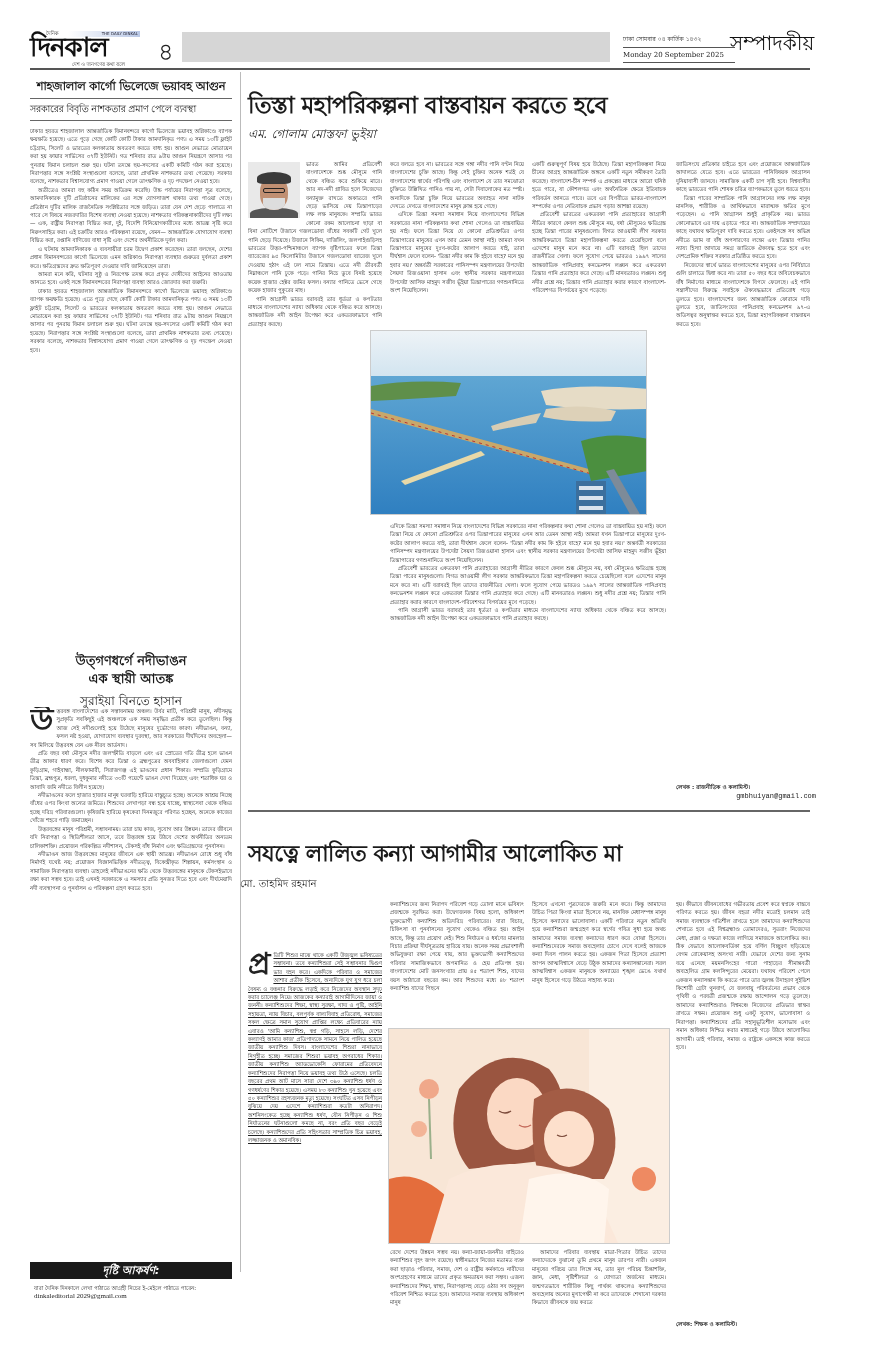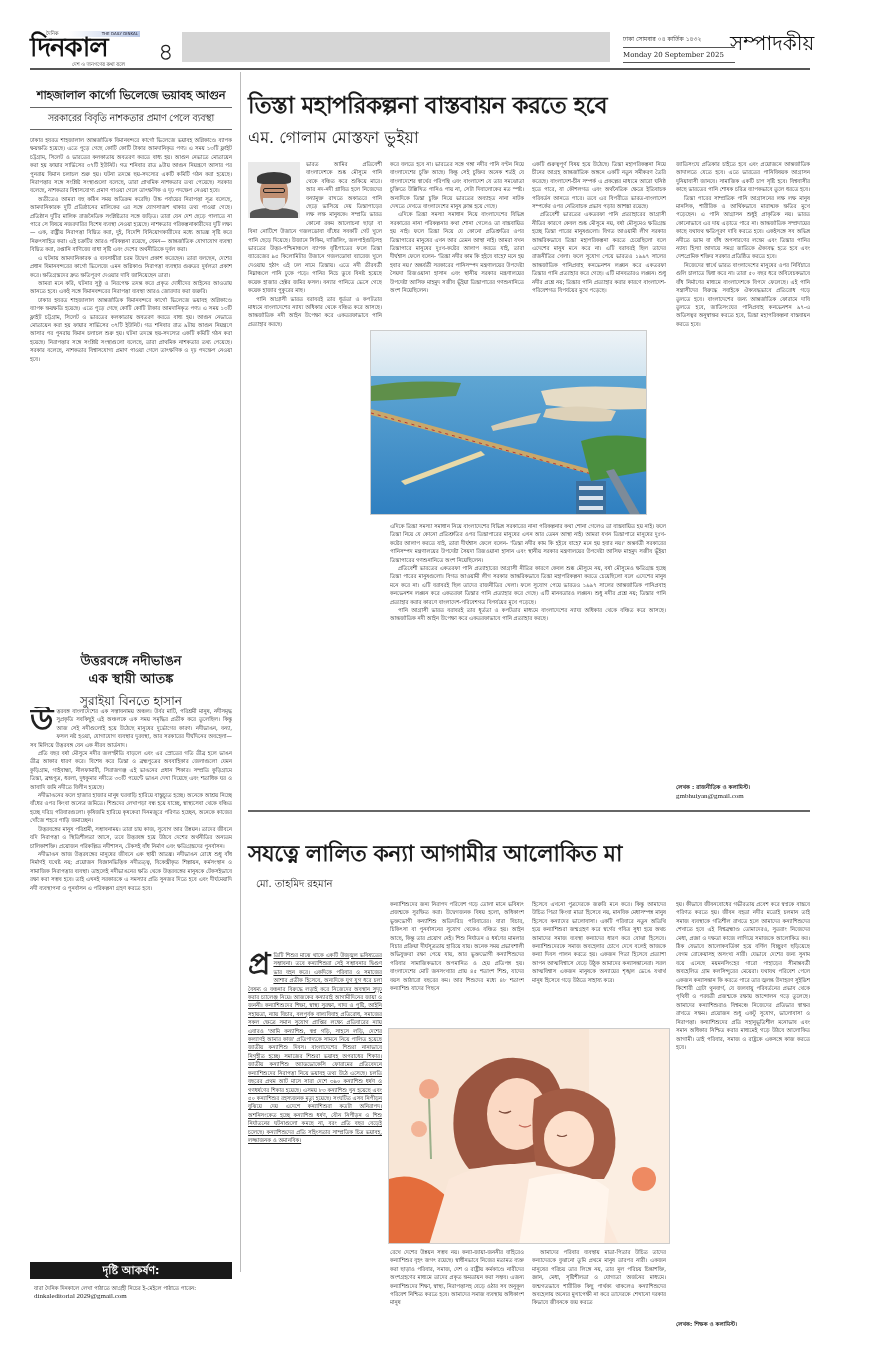--- a/index.html
+++ b/index.html
@@ -17,57 +17,57 @@
   .gray-band { position: absolute; left: 152px; top: 4px; width: 428px; height: 30px; background: #d6d6d6; }
   .date-box { position: absolute; left: 593px; top: 6px; width: 112px; }
   .date-bn { font-size: 6px; color: #333; border-bottom: 1px solid #555; padding-bottom: 2px; font-family: "DejaVu Sans", sans-serif; white-space: nowrap; }
   .date-en { font-size: 7px; color: #222; padding-top: 3px; border-bottom: 1px solid #555; padding-bottom: 3px; white-space: nowrap; }
   .section-title { position: absolute; left: 700px; top: 0px; font-family: "DejaVu Sans", sans-serif; font-size: 20px; color: #111; white-space: nowrap; }
   .masthead-rule { position: absolute; left: 30px; top: 68px; width: 780px; height: 2px; background: #555; }
 
   .col-divider { position: absolute; left: 240px; top: 72px; width: 1px; height: 1200px; background: #bbb; }
 
   
-  .left-col { position: absolute; left: 30px; top: 78px; width: 202px; margin-top: 9px; }
+  .left-col { position: absolute; left: 30px; top: 78px; width: 202px; }
   .lead-head { font-family: "DejaVu Sans", sans-serif; font-weight: bold; font-size: 11.5px; line-height: 16px; text-align: center; white-space: nowrap; letter-spacing: -0.3px; }
-  .lead-sub { font-family: "DejaVu Sans", sans-serif; font-size: 9.5px; text-align: center; border-top: 1px solid #666; border-bottom: 1px solid #666; padding: 3px 0; margin-top: 4px; white-space: nowrap; letter-spacing: -0.3px; }
+  .lead-sub { font-family: "DejaVu Sans", sans-serif; font-size: 9.5px; text-align: left; border-top: 1px solid #666; border-bottom: 1px solid #666; padding: 3px 0; margin-top: 4px; white-space: nowrap; letter-spacing: -0.3px; }
   .body-text { font-size: 5.4px; line-height: 8.4px; text-align: justify; color: #222; font-family: "DejaVu Sans", sans-serif; }
   .body-text p { text-indent: 8px; margin: 0; }
   .left-body { margin-top: 6px; height: 572px; overflow: hidden; }
 
   .op-head { position: absolute; left: 30px; top: 652px; width: 202px; text-align: center; font-family: "DejaVu Sans", sans-serif; font-weight: bold; font-size: 13px; line-height: 18px; }
   .op-byline { position: absolute; left: 30px; top: 692px; width: 202px; text-align: center; font-family: "DejaVu Sans", sans-serif; font-size: 12px; }
   .op-body { position: absolute; left: 30px; top: 707px; width: 202px; height: 527px; overflow: hidden; }
   .dropcap { float: left; font-size: 30px; line-height: 26px; font-weight: bold; margin-right: 3px; font-family: "DejaVu Sans", sans-serif; }
 
-  .attn-box { position: absolute; left: 30px; top: 1262px; width: 202px; height: 17px; background: #1a1a1a; color: #fff; text-align: center; font-family: "DejaVu Sans", sans-serif; font-weight: bold; font-size: 11px; line-height: 17px; }
+  .attn-box { position: absolute; left: 30px; top: 1262px; width: 202px; height: 17px; background: #1a1a1a; color: #fff; text-align: center; font-family: "DejaVu Sans", sans-serif; font-weight: bold; font-size: 11px; line-height: 17px; font-style: italic; }
   .attn-text { position: absolute; left: 34px; top: 1284px; width: 200px; font-family: "DejaVu Sans", sans-serif; font-size: 5.4px; line-height: 8px; color: #222; }
   .attn-text .email { font-family: "Liberation Serif", serif; font-size: 7px; }
 
   
   .main-head { position: absolute; left: 248px; top: 87px; width: 560px; font-family: "DejaVu Sans", sans-serif; font-weight: bold; font-size: 23px; letter-spacing: -0.5px; white-space: nowrap; }
-  .main-byline { position: absolute; left: 248px; top: 125px; font-family: "DejaVu Sans", sans-serif; font-size: 16px; }
+  .main-byline { position: absolute; left: 248px; top: 125px; font-family: "DejaVu Sans", sans-serif; font-size: 12px; font-style: italic; }
   .main-cols { position: absolute; left: 248px; top: 160px; width: 562px; height: 592px; }
   .mc { position: absolute; top: 0; width: 134px; height: 590px; overflow: hidden; }
   .mc1 { left: 0; } .mc2 { left: 142px; } .mc3 { left: 284px; } .mc4 { left: 428px; }
   .author-photo { float: left; width: 52px; height: 56px; margin: 2px 6px 3px 0; background: #e9e9e9; position: relative; overflow: hidden; }
   .author-photo .head { position: absolute; left: 12px; top: 14px; width: 28px; height: 34px; border-radius: 45%; background: #c08f72; }
   .author-photo .cap { position: absolute; left: 9px; top: 10px; width: 34px; height: 12px; border-radius: 50% 50% 20% 20%; background: #3a3a3a; }
   .author-photo .beard { position: absolute; left: 15px; top: 36px; width: 22px; height: 12px; border-radius: 0 0 50% 50%; background: #ddd; }
   .author-photo .glasses { position: absolute; left: 15px; top: 26px; width: 22px; height: 5px; border: 1.5px solid #222; border-radius: 2px; }
   .author-photo .shirt { position: absolute; left: 2px; top: 46px; width: 48px; height: 14px; background: #555; border-radius: 40% 40% 0 0; }
 
   .barrage-img { position: absolute; left: 370px; top: 330px; width: 277px; height: 185px; overflow: hidden; border: 1px solid #ccc; }
   .main-end { position: absolute; left: 676px; top: 783px; width: 140px; font-family: "DejaVu Sans", sans-serif; font-size: 5.6px; color: #222; }
-  .main-end .email { font-family: Liberation Serif, serif; font-size: 7px; }
+  .main-end .email { font-family: Liberation Mono, monospace; font-size: 7px; text-align: right; }
   .main-end .role { font-weight: bold; }
   .main-rule { position: absolute; left: 248px; top: 810px; width: 562px; height: 2px; background: #666; }
 
   .second-head { position: absolute; left: 248px; top: 836px; font-family: "DejaVu Sans", sans-serif; font-weight: bold; font-size: 22px; letter-spacing: -0.5px; white-space: nowrap; }
-  .second-byline { position: absolute; left: 256px; top: 876px; font-family: "DejaVu Sans", sans-serif; font-size: 10px; }
+  .second-byline { position: absolute; left: 240px; top: 876px; font-family: "DejaVu Sans", sans-serif; font-size: 10px; }
   .sc { position: absolute; width: 134px; overflow: hidden; }
   .sc1 { left: 248px; top: 951px; height: 445px; text-decoration: underline; }
   .sc2 { left: 390px; top: 900px; height: 120px; }
   .sc3 { left: 532px; top: 900px; height: 120px; }
   .sc4 { left: 676px; top: 900px; height: 380px; }
   .sc2b { left: 390px; top: 1248px; height: 100px; }
   .sc3b { left: 532px; top: 1248px; height: 100px; }
   .mother-img { position: absolute; left: 388px; top: 1028px; width: 282px; height: 216px; overflow: hidden; border: 1px solid #ccc; }
   .second-end { position: absolute; left: 676px; top: 1320px; font-family: "DejaVu Sans", sans-serif; font-size: 5.6px; font-weight: bold; color: #222; }
 </style>
@@ -98,21 +98,21 @@
   <div class="body-text left-body">
     <p style="text-indent:0">ঢাকার হযরত শাহজালাল আন্তর্জাতিক বিমানবন্দরে কার্গো ভিলেজে ভয়াবহ অগ্নিকাণ্ডে ব্যাপক ক্ষয়ক্ষতি হয়েছে। এতে পুড়ে গেছে কোটি কোটি টাকার আমদানিকৃত পণ্য। এ সময় ১৩টি ফ্লাইট চট্টগ্রাম, সিলেট ও ভারতের কলকাতায় অবতরণ করতে বাধ্য হয়। আগুন নেভাতে মোতায়েন করা হয় ফায়ার সার্ভিসের ৩৭টি ইউনিট। গত শনিবার রাত ৯টায় আগুন নিয়ন্ত্রণে আসার পর পুনরায় বিমান চলাচল শুরু হয়। ঘটনা তদন্তে ছয়-সদস্যের একটি কমিটি গঠন করা হয়েছে। নিরাপত্তার সঙ্গে সংশ্লিষ্ট সংস্থাগুলো বলেছে, তারা প্রাথমিক নাশকতার তথ্য পেয়েছে। সরকার বলেছে, নাশকতার বিশ্বাসযোগ্য প্রমাণ পাওয়া গেলে তাৎক্ষণিক ও দৃঢ় পদক্ষেপ নেওয়া হবে।</p>
     <p>অতীতেও আমরা বহু কঠিন সময় অতিক্রম করেছি। উচ্চ পর্যায়ের নিরাপত্তা সূত্র বলেছে, আমদানিকারক দুটি প্রতিষ্ঠানের মালিকের এর সঙ্গে যোগসাজশ থাকার তথ্য পাওয়া গেছে। প্রতিষ্ঠান দুটির মালিক রাজনৈতিক সংশ্লিষ্টতার সঙ্গে জড়িত। তারা যেন দেশ ছেড়ে পালাতে না পারে সে বিষয়ে নজরদারির বিশেষ ব্যবস্থা নেওয়া হয়েছে। নাশকতার পরিকল্পনাকারীদের দুটি লক্ষ্য— এক, রাষ্ট্রীয় নিরাপত্তা বিঘ্নিত করা, দুই, বিদেশি বিনিয়োগকারীদের মধ্যে আতঙ্ক সৃষ্টি করে নিরুৎসাহিত করা। এই চক্রটির আরও পরিকল্পনা রয়েছে, যেমন— আন্তর্জাতিক যোগাযোগ ব্যবস্থা বিঘ্নিত করা, রপ্তানি বাণিজ্যে বাধা সৃষ্টি এবং দেশের অর্থনীতিকে দুর্বল করা।</p>
     <p>এ ঘটনায় আমদানিকারক ও ব্যবসায়ীরা চরম উদ্বেগ প্রকাশ করেছেন। তারা বলছেন, দেশের প্রধান বিমানবন্দরের কার্গো ভিলেজে এমন অগ্নিকাণ্ড নিরাপত্তা ব্যবস্থার গুরুতর দুর্বলতা প্রকাশ করে। ক্ষতিগ্রস্তদের দ্রুত ক্ষতিপূরণ দেওয়ার দাবি জানিয়েছেন তারা।</p>
     <p>আমরা মনে করি, ঘটনার সুষ্ঠু ও নিরপেক্ষ তদন্ত করে প্রকৃত দোষীদের আইনের আওতায় আনতে হবে। একই সঙ্গে বিমানবন্দরের নিরাপত্তা ব্যবস্থা আরও জোরদার করা জরুরি।</p>
     <p>ঢাকার হযরত শাহজালাল আন্তর্জাতিক বিমানবন্দরে কার্গো ভিলেজে ভয়াবহ অগ্নিকাণ্ডে ব্যাপক ক্ষয়ক্ষতি হয়েছে। এতে পুড়ে গেছে কোটি কোটি টাকার আমদানিকৃত পণ্য। এ সময় ১৩টি ফ্লাইট চট্টগ্রাম, সিলেট ও ভারতের কলকাতায় অবতরণ করতে বাধ্য হয়। আগুন নেভাতে মোতায়েন করা হয় ফায়ার সার্ভিসের ৩৭টি ইউনিট। গত শনিবার রাত ৯টায় আগুন নিয়ন্ত্রণে আসার পর পুনরায় বিমান চলাচল শুরু হয়। ঘটনা তদন্তে ছয়-সদস্যের একটি কমিটি গঠন করা হয়েছে। নিরাপত্তার সঙ্গে সংশ্লিষ্ট সংস্থাগুলো বলেছে, তারা প্রাথমিক নাশকতার তথ্য পেয়েছে। সরকার বলেছে, নাশকতার বিশ্বাসযোগ্য প্রমাণ পাওয়া গেলে তাৎক্ষণিক ও দৃঢ় পদক্ষেপ নেওয়া হবে।</p>
   </div>
 </div>
 
 <div class="op-head">
-  <div>উত্তরবঙ্গে নদীভাঙন</div>
+  <div>উত্গণধর্গে নদীভাঙন</div>
   <div>এক স্থায়ী আতঙ্ক</div>
 </div>
 <div class="op-byline">সুরাইয়া বিনতে হাসান</div>
 <div class="body-text op-body">
   <span class="dropcap">উ</span>
   <p style="text-indent:0">ত্তরবঙ্গ বাংলাদেশের এক সম্ভাবনাময় অঞ্চল। উর্বর মাটি, পরিশ্রমী মানুষ, নদীসমৃদ্ধ সুপ্রকৃতি সবকিছুই এই অঞ্চলকে এক সময় সমৃদ্ধির প্রতীক করে তুলেছিল। কিন্তু আজ সেই নদীগুলোই হয়ে উঠেছে মানুষের দুর্ভোগের কারণ। নদীভাঙন, বন্যা, ফসল নষ্ট হওয়া, যোগাযোগ ব্যবস্থার দুরবস্থা, আর সরকারের দীর্ঘদিনের অবহেলা— সব মিলিয়ে উত্তরবঙ্গ যেন এক নীরব আর্তনাদ।</p>
   <p>প্রতি বছর বর্ষা মৌসুমে নদীর জলস্ফীতি বাড়লে এবং এর স্রোতের গতি তীব্র হলে ভাঙন তীব্র আকার ধারণ করে। বিশেষ করে তিস্তা ও ব্রহ্মপুত্রের অববাহিকার জেলাগুলো যেমন কুড়িগ্রাম, গাইবান্ধা, নীলফামারী, সিরাজগঞ্জ এই ভাঙনের প্রধান শিকার। সম্প্রতি কুড়িগ্রামে তিস্তা, ব্রহ্মপুত্র, ধরলা, দুধকুমার নদীতে ৩৩টি পয়েন্টে ভাঙন দেখা দিয়েছে এবং শতাধিক ঘর ও আবাদি জমি নদীতে বিলীন হয়েছে।</p>
   <p>নদীভাঙনের ফলে হাজার হাজার মানুষ ঘরবাড়ি হারিয়ে বাস্তুচ্যুত হচ্ছে। অনেকে আশ্রয় নিচ্ছে বাঁধের ওপর কিংবা অন্যের জমিতে। শিশুদের লেখাপড়া বন্ধ হয়ে যাচ্ছে, স্বাস্থ্যসেবা থেকে বঞ্চিত হচ্ছে দরিদ্র পরিবারগুলো। কৃষিজমি হারিয়ে কৃষকেরা দিনমজুরে পরিণত হচ্ছেন, অনেকে কাজের খোঁজে শহরে পাড়ি জমাচ্ছেন।</p>
   <p>উত্তরবঙ্গের মানুষ পরিশ্রমী, সম্ভাবনাময়। তারা চায় কাজ, সুযোগ আর উন্নয়ন। তাদের জীবনে যদি নিরাপত্তা ও স্থিতিশীলতা আসে, তবে উত্তরবঙ্গ হয়ে উঠবে দেশের অর্থনীতির অন্যতম চালিকাশক্তি। প্রয়োজন পরিকল্পিত নদীশাসন, টেকসই বাঁধ নির্মাণ এবং ক্ষতিগ্রস্তদের পুনর্বাসন।</p>
   <p>নদীভাঙন আজ উত্তরবঙ্গের মানুষের জীবনে এক স্থায়ী আতঙ্ক। নদীভাঙন রোধে শুধু বাঁধ নির্মাণই যথেষ্ট নয়; প্রয়োজন বিজ্ঞানভিত্তিক নদীতত্ত্ব, বিকেন্দ্রীকৃত শিল্পায়ন, কর্মসংস্থান ও সামাজিক নিরাপত্তার ব্যবস্থা। তাহলেই নদীভাঙনের ক্ষতি থেকে উত্তরবঙ্গের মানুষকে টেকসইভাবে রক্ষা করা সম্ভব হবে। তাই এখনই সরকারকে এ সমস্যার প্রতি সুনজর দিতে হবে এবং দীর্ঘমেয়াদি নদী ব্যবস্থাপনা ও পুনর্বাসন এ পরিকল্পনা গ্রহণ করতে হবে।</p>

